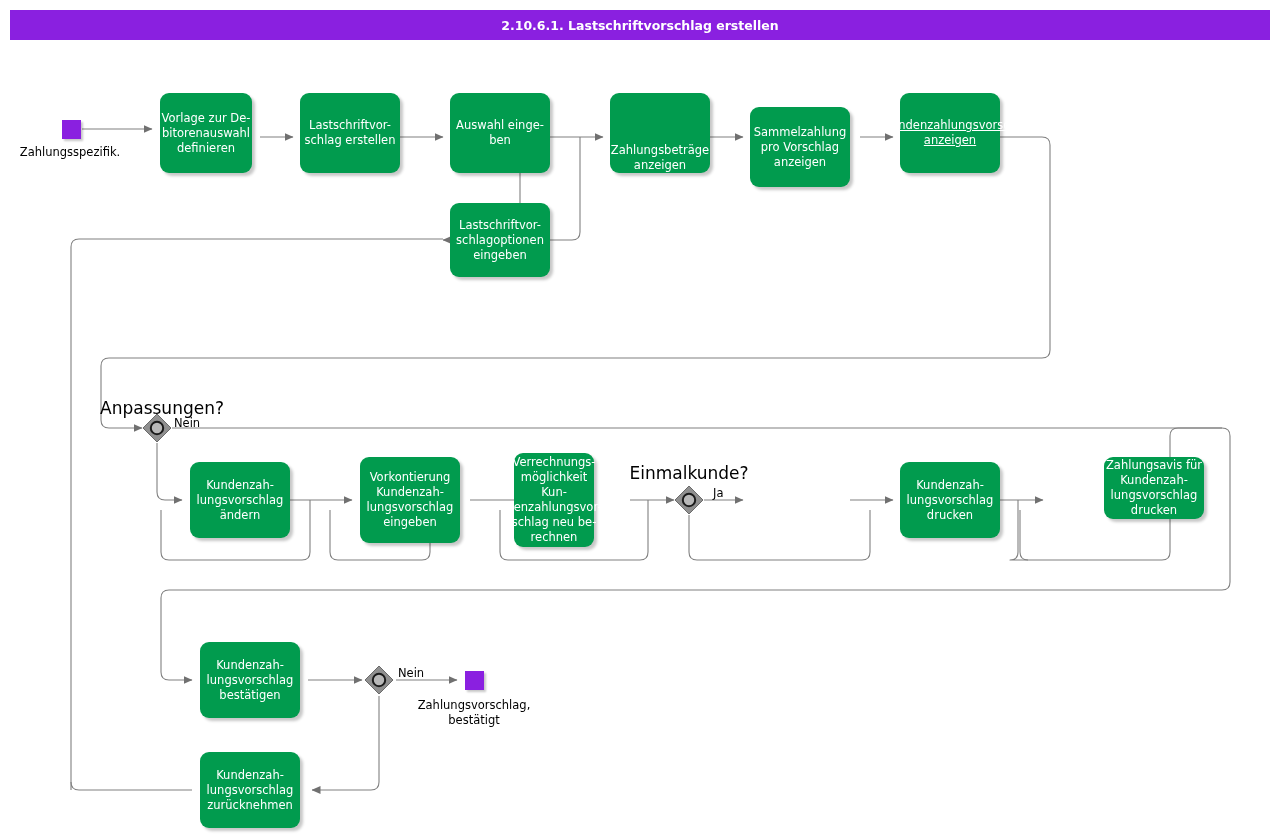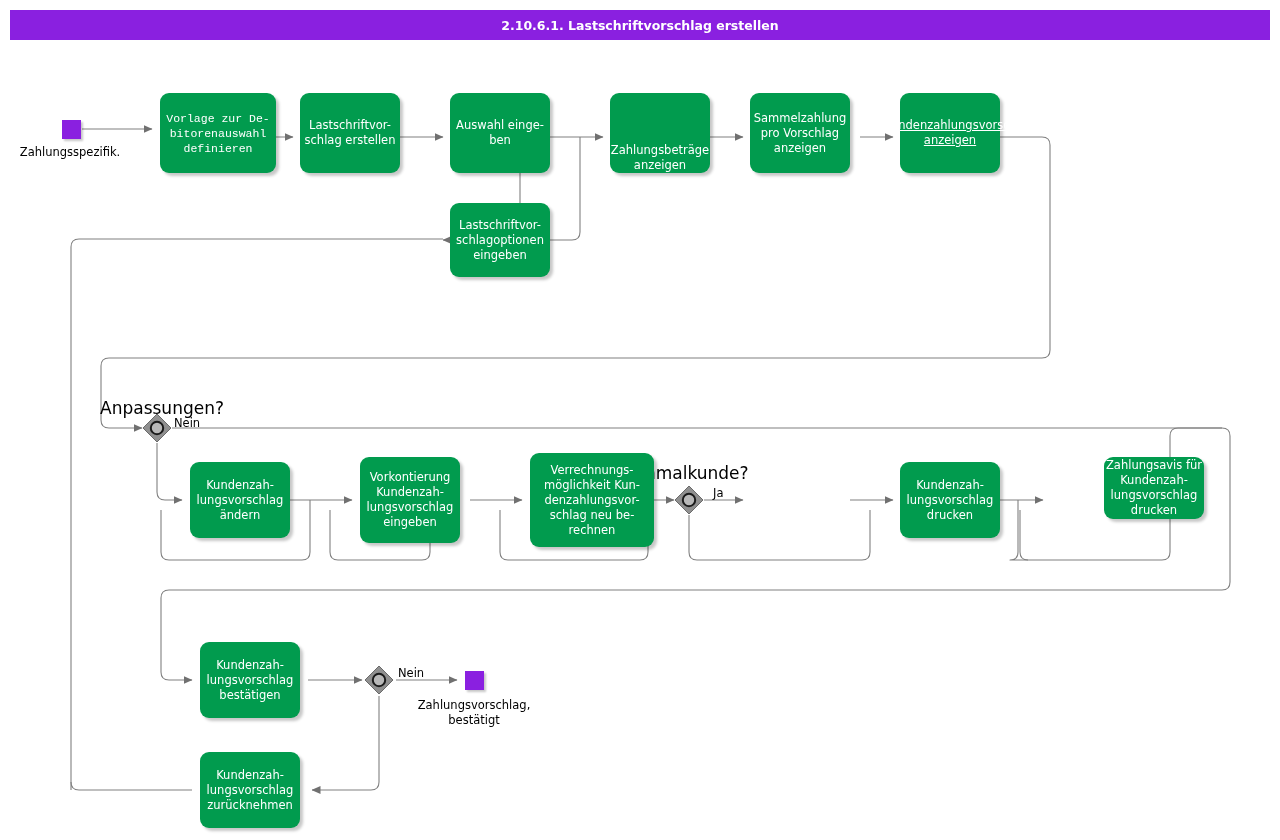--- a/index.html
+++ b/index.html
@@ -144,42 +144,42 @@
   <div class="edge-lbl" style="left:713px;top:486px;">Ja</div>
 
   <div class="decision" style="left:364px;top:665px;">
     <svg width="30" height="30" viewBox="0 0 30 30" xmlns="http://www.w3.org/2000/svg">
       <polygon points="15,1 29,15 15,29 1,15" fill="#909090" stroke="#6a6a6a" stroke-width="1"></polygon>
       <circle cx="15" cy="15" r="6.2" fill="#b8b8b8" stroke="#1a1a1a" stroke-width="2"></circle>
     </svg>
   </div>
   <div class="edge-lbl" style="left:398px;top:666px;">Nein</div>
 
-  <div class="node" style="left:160px;top:93px;width:116px;height:80px;font-family:Liberation Mono, monospace;">
+  <div class="node" style="left:160px;top:93px;width:92px;height:80px;">
     <span class="lbl">Vorlage zur De-
 bitorenauswahl
 definieren</span>
   </div>
 
   <div class="node" style="left:300px;top:93px;width:100px;height:80px;">
     <span class="lbl">Lastschriftvor-
 schlag erstellen</span>
   </div>
 
   <div class="node" style="left:450px;top:93px;width:100px;height:80px;">
     <span class="lbl">Auswahl einge-
 ben</span>
   </div>
 
   <div class="node" style="left:610px;top:93px;width:100px;height:80px;align-items:flex-end;">
     <span class="lbl">Zahlungsbeträge
 anzeigen</span>
   </div>
 
-  <div class="node" style="left:750px;top:93px;width:100px;height:80px;">
+  <div class="node" style="left:750px;top:107px;width:100px;height:80px;">
     <span class="lbl">Sammelzahlung
 pro Vorschlag
 anzeigen</span>
   </div>
 
   <div class="node" style="left:900px;top:93px;width:100px;height:80px;text-decoration:underline;">
     <span class="lbl">Kundenzahlungsvorschlag
 anzeigen</span>
   </div>
 
@@ -195,21 +195,21 @@
 ändern</span>
   </div>
 
   <div class="node clip" style="left:360px;top:457px;width:100px;height:86px;">
     <span class="lbl">Vorkontierung
 Kundenzah-
 lungsvorschlag
 eingeben</span>
   </div>
 
-  <div class="node clip" style="left:530px;top:453px;width:124px;height:94px;text-align:center;">
+  <div class="node clip" style="left:514px;top:453px;width:80px;height:94px;text-align:center;">
     <span class="lbl">Verrechnungs-
 möglichkeit Kun-
 denzahlungsvor-
 schlag neu be-
 rechnen</span>
   </div>
 
 
   <div class="node clip" style="left:900px;top:462px;width:100px;height:76px;">
     <span class="lbl">Kundenzah-

